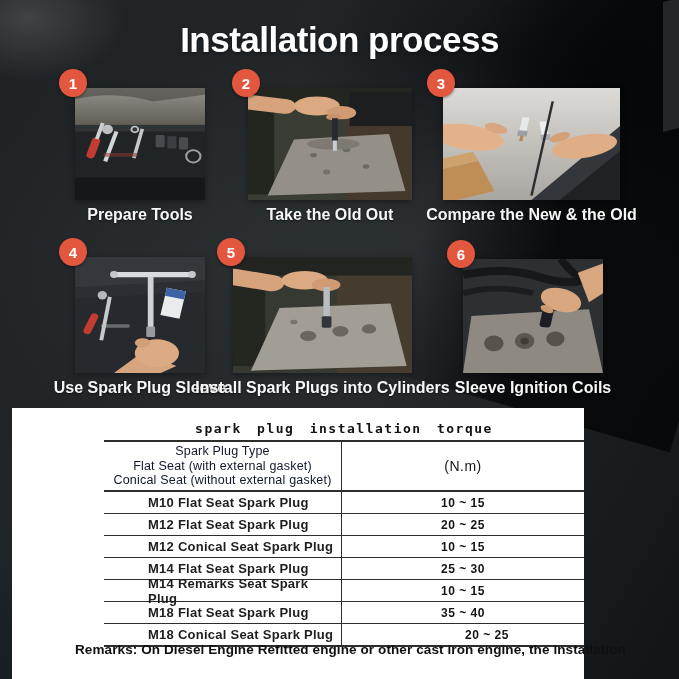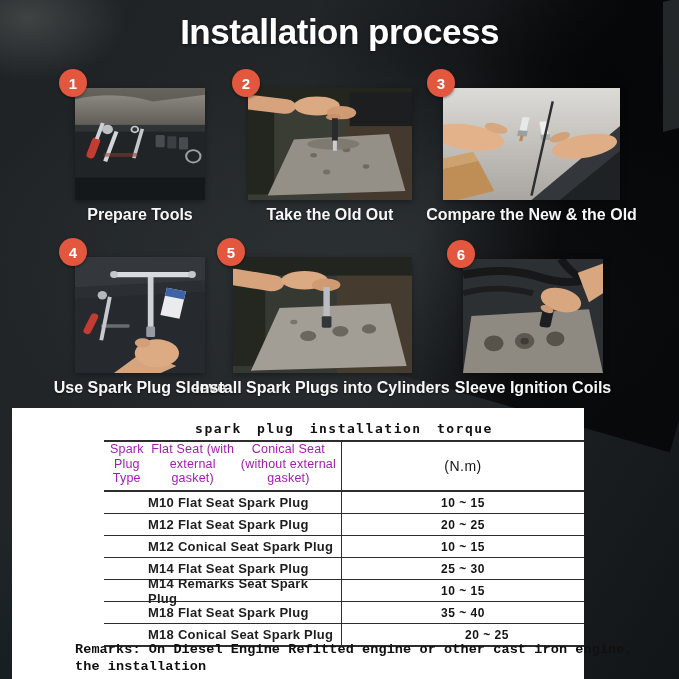--- a/index.html
+++ b/index.html
@@ -12,21 +12,21 @@
       radial-gradient(140px 90px at 28px 18px, rgba(92,94,92,.55), transparent 70%),
       radial-gradient(520px 280px at 50% 38%, #2b3033, transparent 75%),
       radial-gradient(430px 320px at 90% 12%, #060708, transparent 72%),
       radial-gradient(620px 220px at 18% 100%, #141d20, transparent 75%),
       linear-gradient(120deg,#1e2225 0%,#24282b 52%,#121517 100%);}
   .bg-hood{position:absolute;right:-60px;top:-40px;width:300px;height:460px;
     transform:rotate(16deg);
     background:linear-gradient(90deg,transparent 0%,rgba(5,6,7,.85) 45%);}
   .bg-sliver{position:absolute;right:0;top:0;width:16px;height:130px;background:#3c4144;opacity:.55;transform:skewY(-14deg);}
 
-  .title{position:absolute;top:12px;left:0;width:100%;text-align:center;color:#ffffff;
+  .title{position:absolute;top:20px;left:0;width:100%;text-align:center;color:#ffffff;
     font-size:35px;font-weight:bold;letter-spacing:-.5px;text-shadow:0 1px 3px rgba(0,0,0,.5);}
 
   
   .step{position:absolute;}
   .photo{position:absolute;inset:0;overflow:hidden;background:#303438;box-shadow:0 2px 6px rgba(0,0,0,.35);}
   .photo svg{display:block;width:100%;height:100%;}
   .badge{position:absolute;left:-16px;top:-19px;width:28px;height:28px;border-radius:50%;
     background:var(--badge,#e4573f);color:#fff;font-weight:bold;font-size:15px;
     display:flex;align-items:center;justify-content:center;z-index:3;box-shadow:0 1px 3px rgba(0,0,0,.45);}
   .caption{position:absolute;top:calc(100% + 6px);left:50%;transform:translateX(-50%);
@@ -41,30 +41,30 @@
   
   .panel{position:absolute;left:12px;top:408px;width:572px;height:271px;background:#ffffff;color:#161616;}
   .tbl-title{position:absolute;top:13px;left:92px;width:480px;text-align:center;
     font-family:"DejaVu Sans Mono",monospace;font-size:13px;font-weight:bold;color:#121212;
     letter-spacing:1.5px;word-spacing:6px;}
   .tbl{position:absolute;left:92px;top:32px;width:480px;border-top:2px solid #2d2d2d;border-bottom:2px solid #2d2d2d;}
   .trow{display:flex;}
   .c1{width:238px;border-right:1.6px solid #2d2d2d;box-sizing:border-box;}
   .c2{flex:1;display:flex;align-items:center;justify-content:center;}
   .thead{border-bottom:2px solid #2d2d2d;height:48px;}
-  .thead .c1{display:flex;flex-direction:row;justify-content:center;text-align:center;
-    font-size:12.5px;line-height:14.6px;color:#a21caf;letter-spacing:.2px;}
+  .thead .c1{display:flex;flex-direction:column;justify-content:center;text-align:center;
+    font-size:12.5px;line-height:14.6px;color:#0f172a;letter-spacing:.2px;}
   .thead .c2{font-size:14px;letter-spacing:.5px;}
   .drow{height:21px;border-bottom:1.4px solid #2d2d2d;}
   .drow:last-child{border-bottom:none;gap:48px;}
   .drow .c1{display:flex;align-items:center;padding-left:44px;font-size:13px;font-weight:bold;
     letter-spacing:.25px;color:#1e1e1e;}
   .drow .c2{font-size:12px;font-weight:bold;letter-spacing:.5px;color:#141414;}
   .remarks{position:absolute;left:63px;top:234px;width:570px;font-size:13.5px;font-weight:bold;
-    color:#101010;line-height:16.5px;letter-spacing:.1px;font-family:Liberation Mono, monospace;}
+    color:#101010;line-height:16.5px;letter-spacing:.1px;}
 </style>
 </head>
 <body>
 
 <div class="canvas">
   <div class="bg">
     <div class="bg-hood"></div>
     <div class="bg-sliver"></div>
   </div>
 

